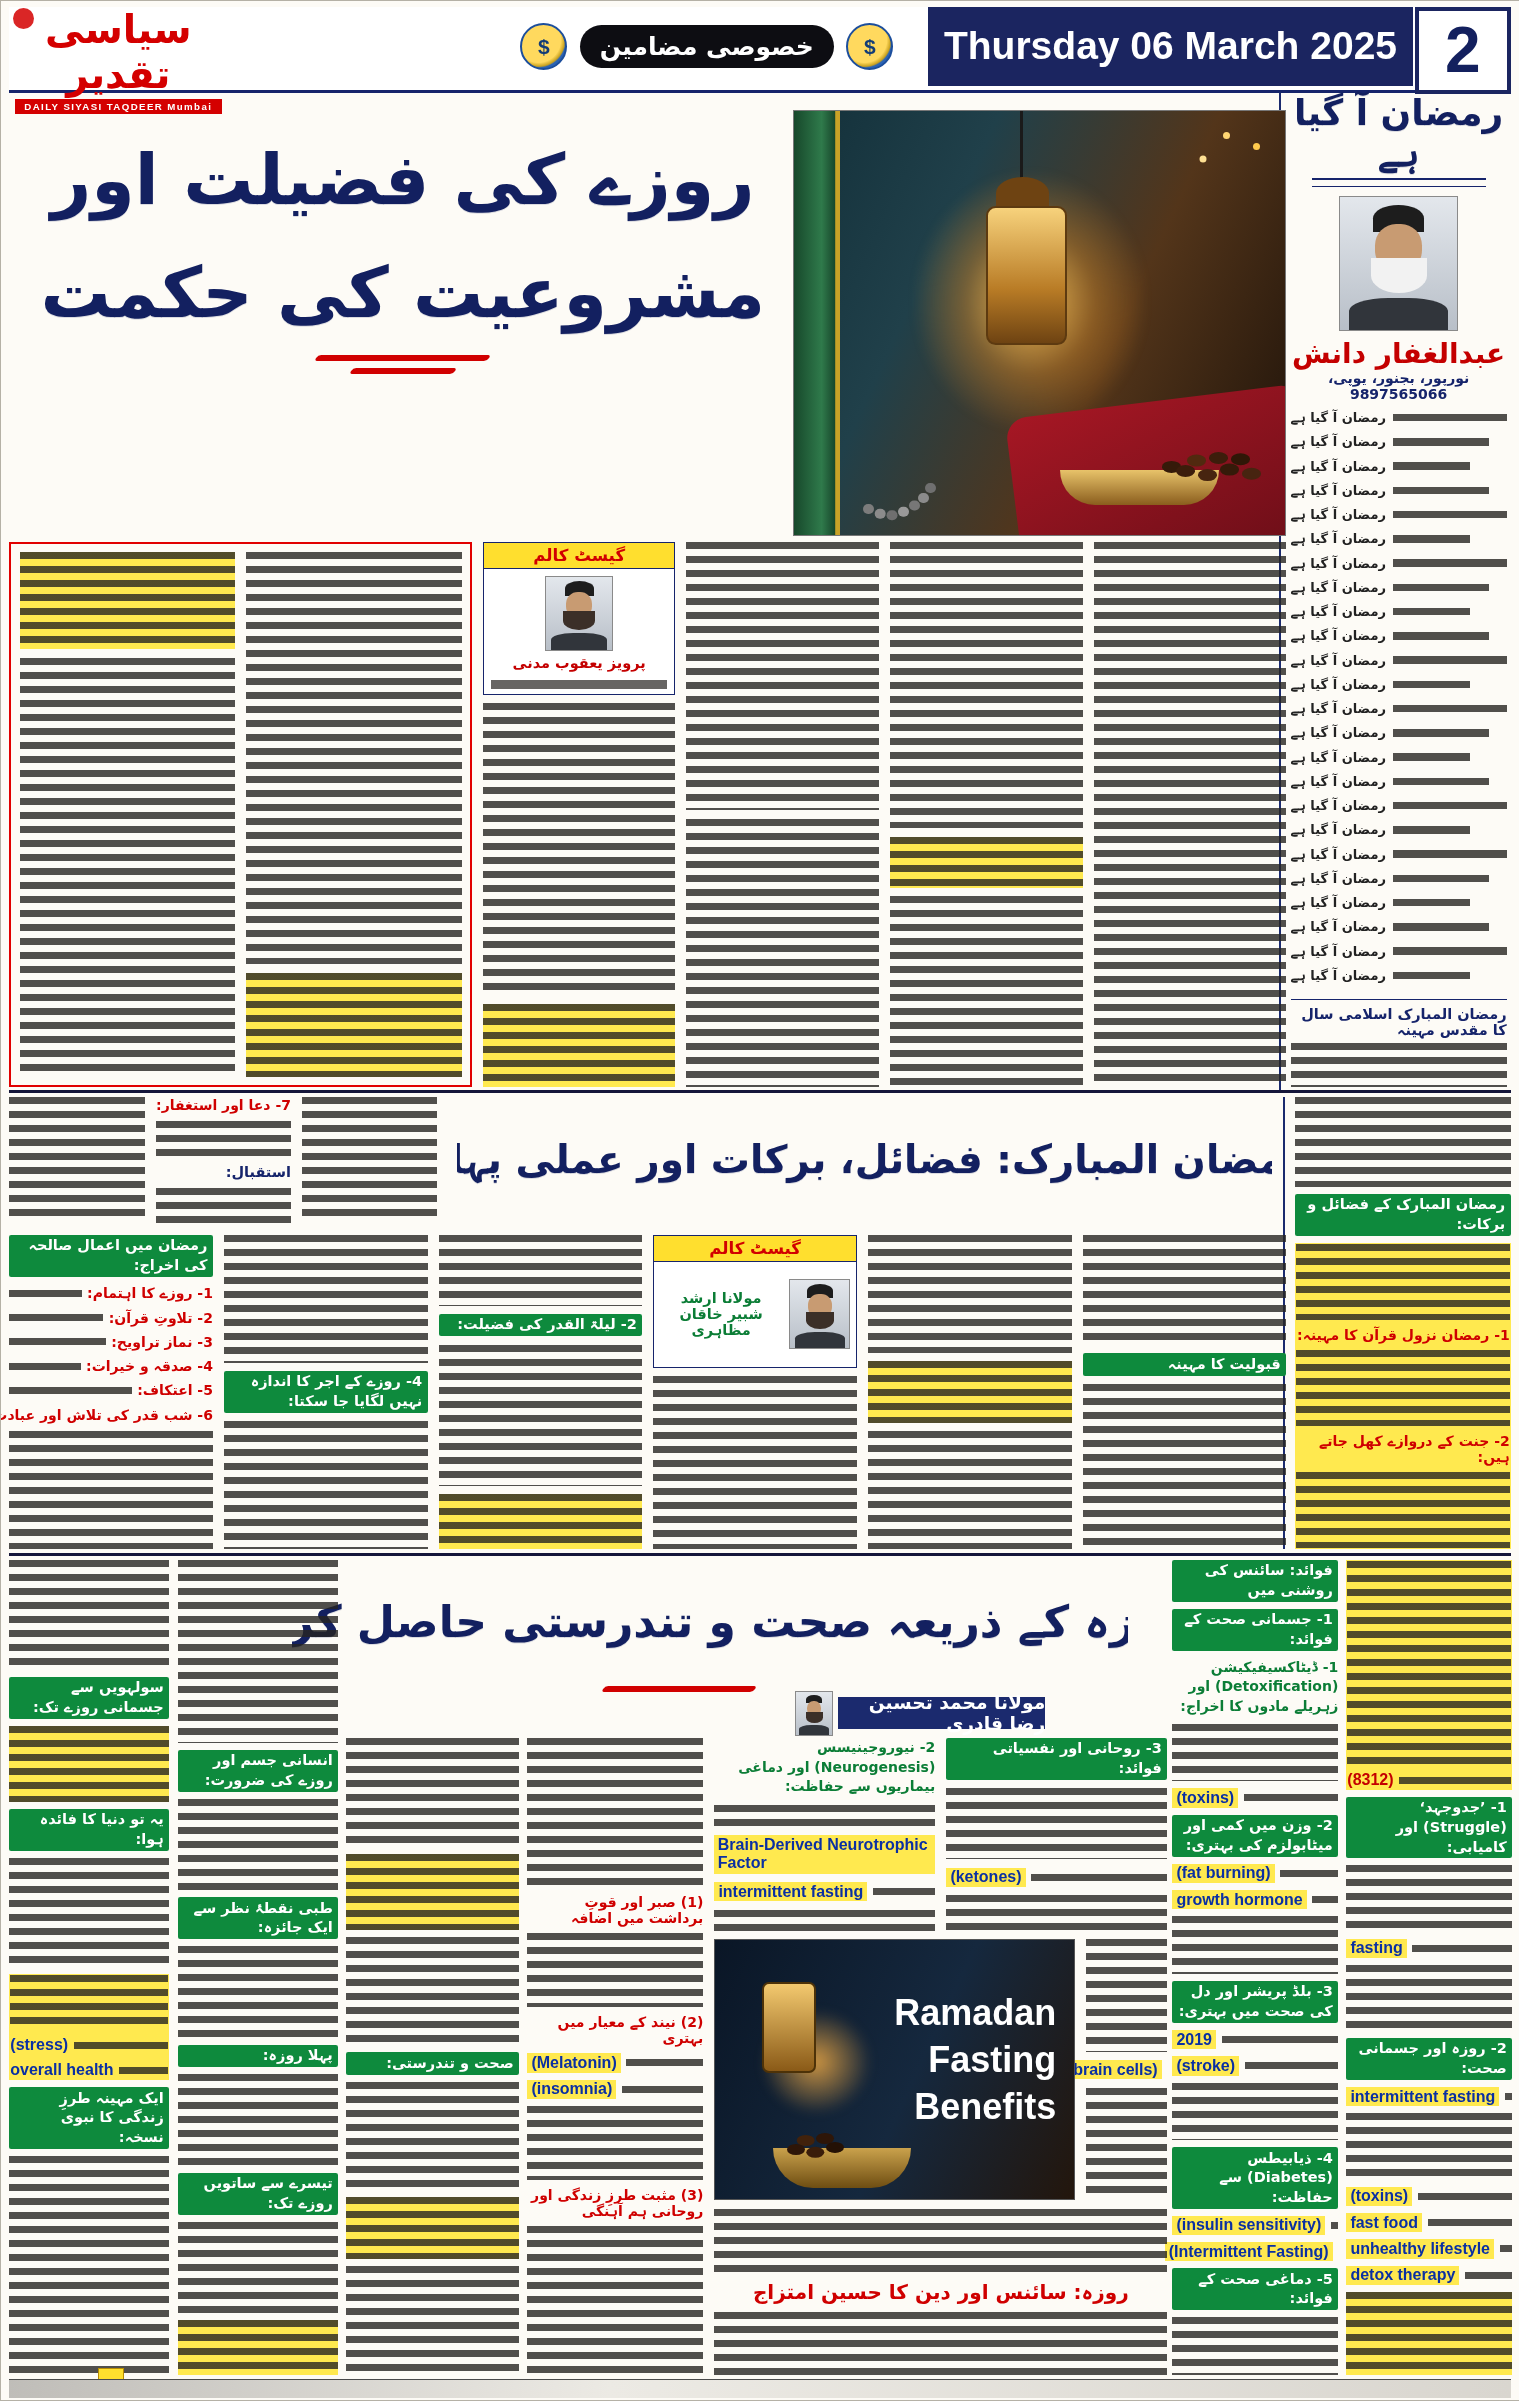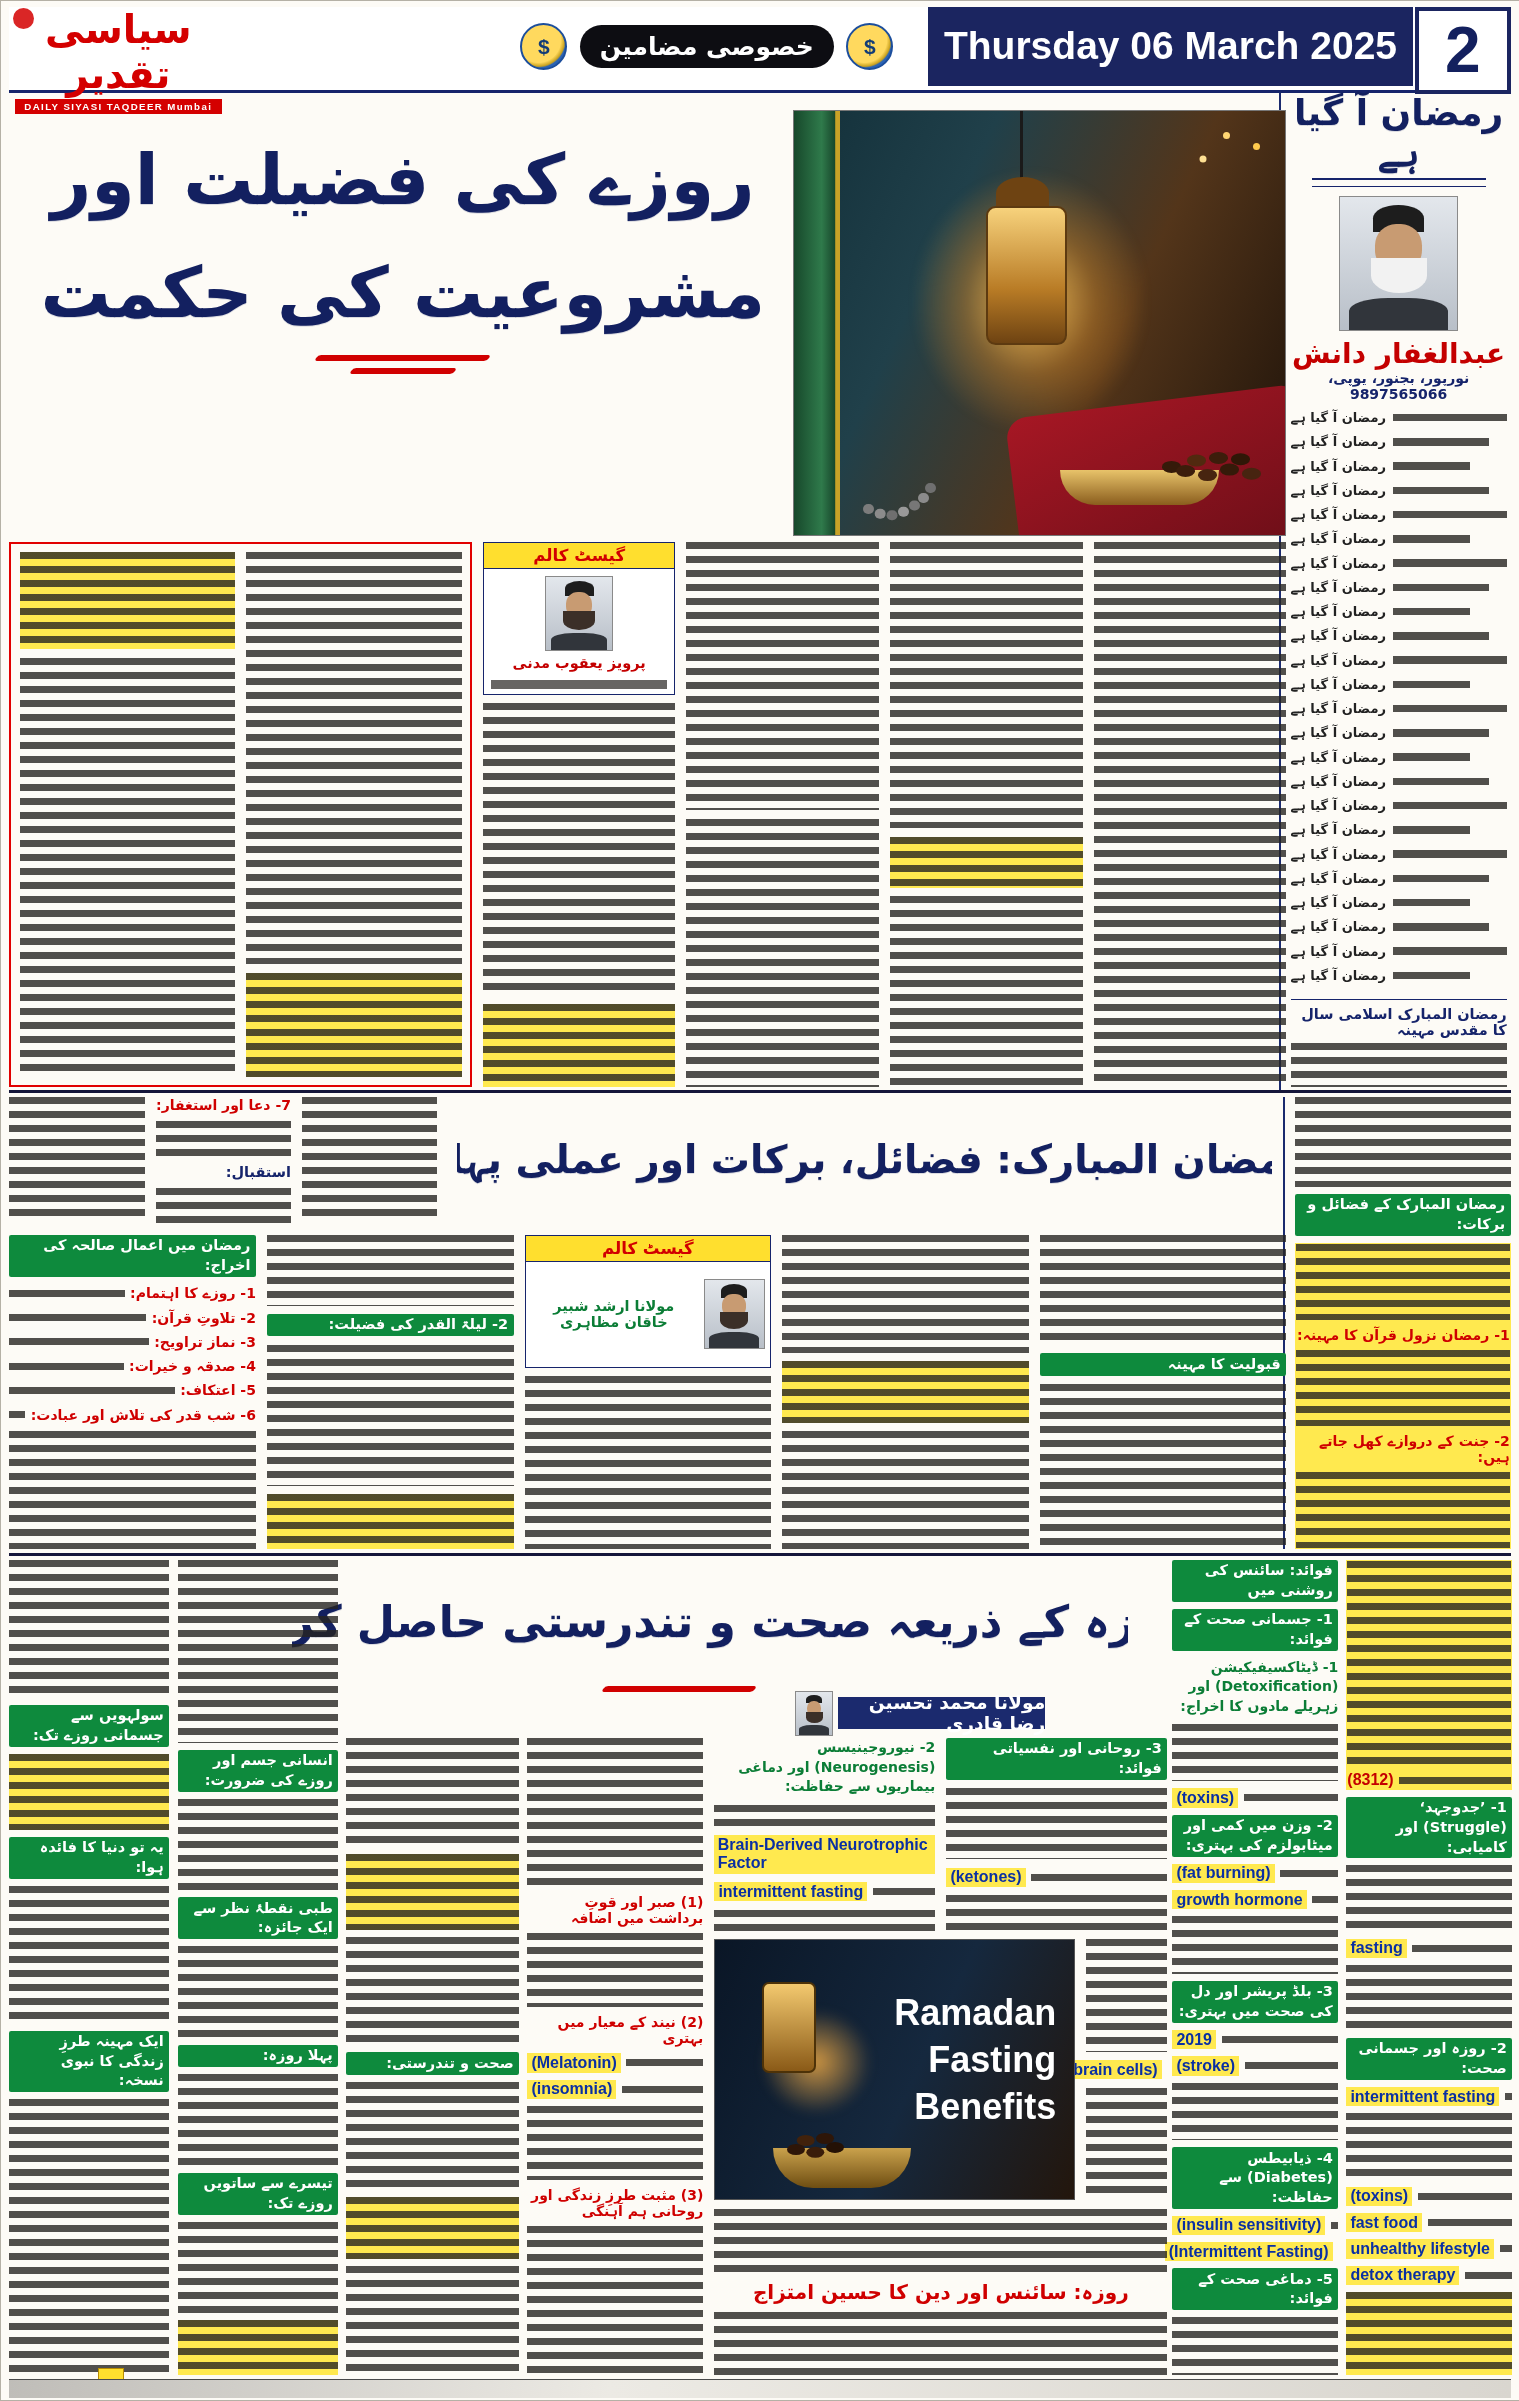--- a/index.html
+++ b/index.html
@@ -354,20 +354,25 @@
         </div>
         <div class="fill tx" style="flex:3"></div>
       </div>
       <div class="ncol">
         <div class="fill tx" style="flex:1"></div>
         <div class="hg">2- لیلۃ القدر کی فضیلت:</div>
         <div class="fill tx" style="flex:2"></div>
         <div class="tx yl" style="flex:0 0 55px"></div>
       </div>
       <div class="ncol">
+        <div class="fill tx" style="flex:2"></div>
+        <div class="hg">4- روزے کے اجر کا اندازہ نہیں لگایا جا سکتا:</div>
+        <div class="fill tx" style="flex:2"></div>
+      </div>
+      <div class="ncol">
         <div class="hg">رمضان میں اعمال صالحہ کی اخراج:</div>
         <div class="tok">
             <span class="hrd">1- روزے کا اہتمام:</span>
             <span class="seg"></span>
           </div>
         <div class="tok">
             <span class="hrd">2- تلاوتِ قرآن:</span>
             <span class="seg"></span>
           </div>
         <div class="tok">
@@ -536,20 +541,31 @@
         <div class="fill tx" style="flex:1"></div>
       </div>
     </div>
 
     <div class="abs" style="left:0;top:0;width:160px;bottom:0;display:flex;flex-direction:column;gap:7px">
       <div class="fill tx" style="flex:1"></div>
       <div class="hg">سولہویں سے جسمانی روزے تک:</div>
       <div class="tx yl" style="flex:0 0 76px"></div>
       <div class="hg">یہ تو دنیا کا فائدہ ہوا:</div>
       <div class="fill tx" style="flex:1"></div>
+      <div class="ylblock" style="flex:0 0 104px">
+        <div class="fill tx"></div>
+        <div class="tok">
+            <span class="seg"></span>
+            <span class="en">(stress)</span>
+          </div>
+        <div class="tok">
+            <span class="seg"></span>
+            <span class="en">overall health</span>
+          </div>
+      </div>
       <div class="hg">ایک مہینہ طرزِ زندگی کا نبوی نسخہ:</div>
       <div class="fill tx" style="flex:2"></div>
     </div>
 
     <div class="abs" style="left:169px;top:0;width:160px;bottom:0;display:flex;flex-direction:column;gap:7px">
       <div class="fill tx" style="flex:2"></div>
       <div class="hg">انسانی جسم اور روزے کی ضرورت:</div>
       <div class="fill tx" style="flex:1"></div>
       <div class="hg">طبی نقطۂ نظر سے ایک جائزہ:</div>
       <div class="fill tx" style="flex:1"></div>

